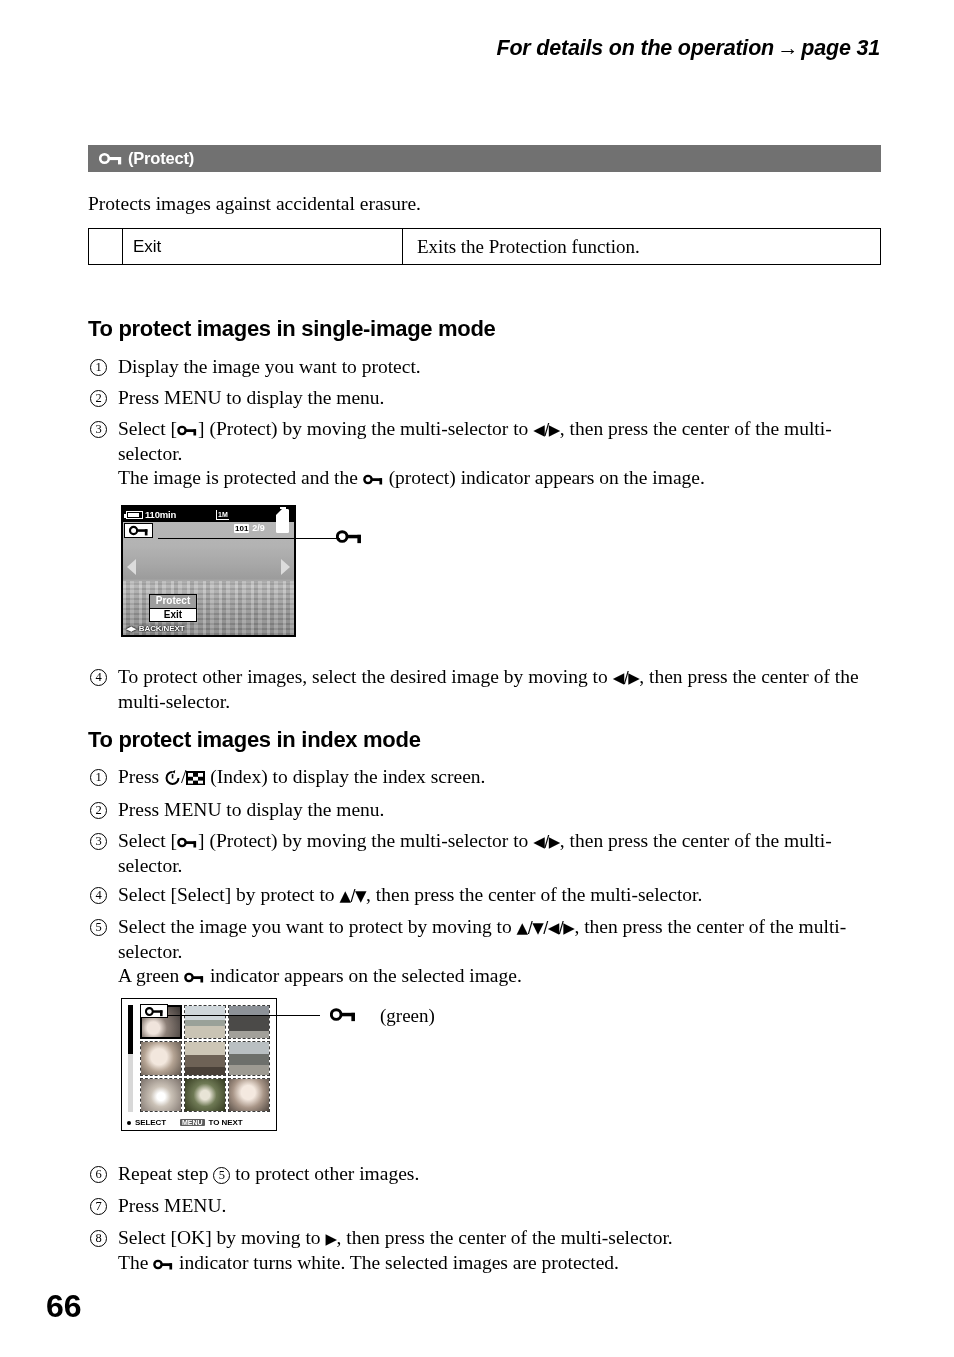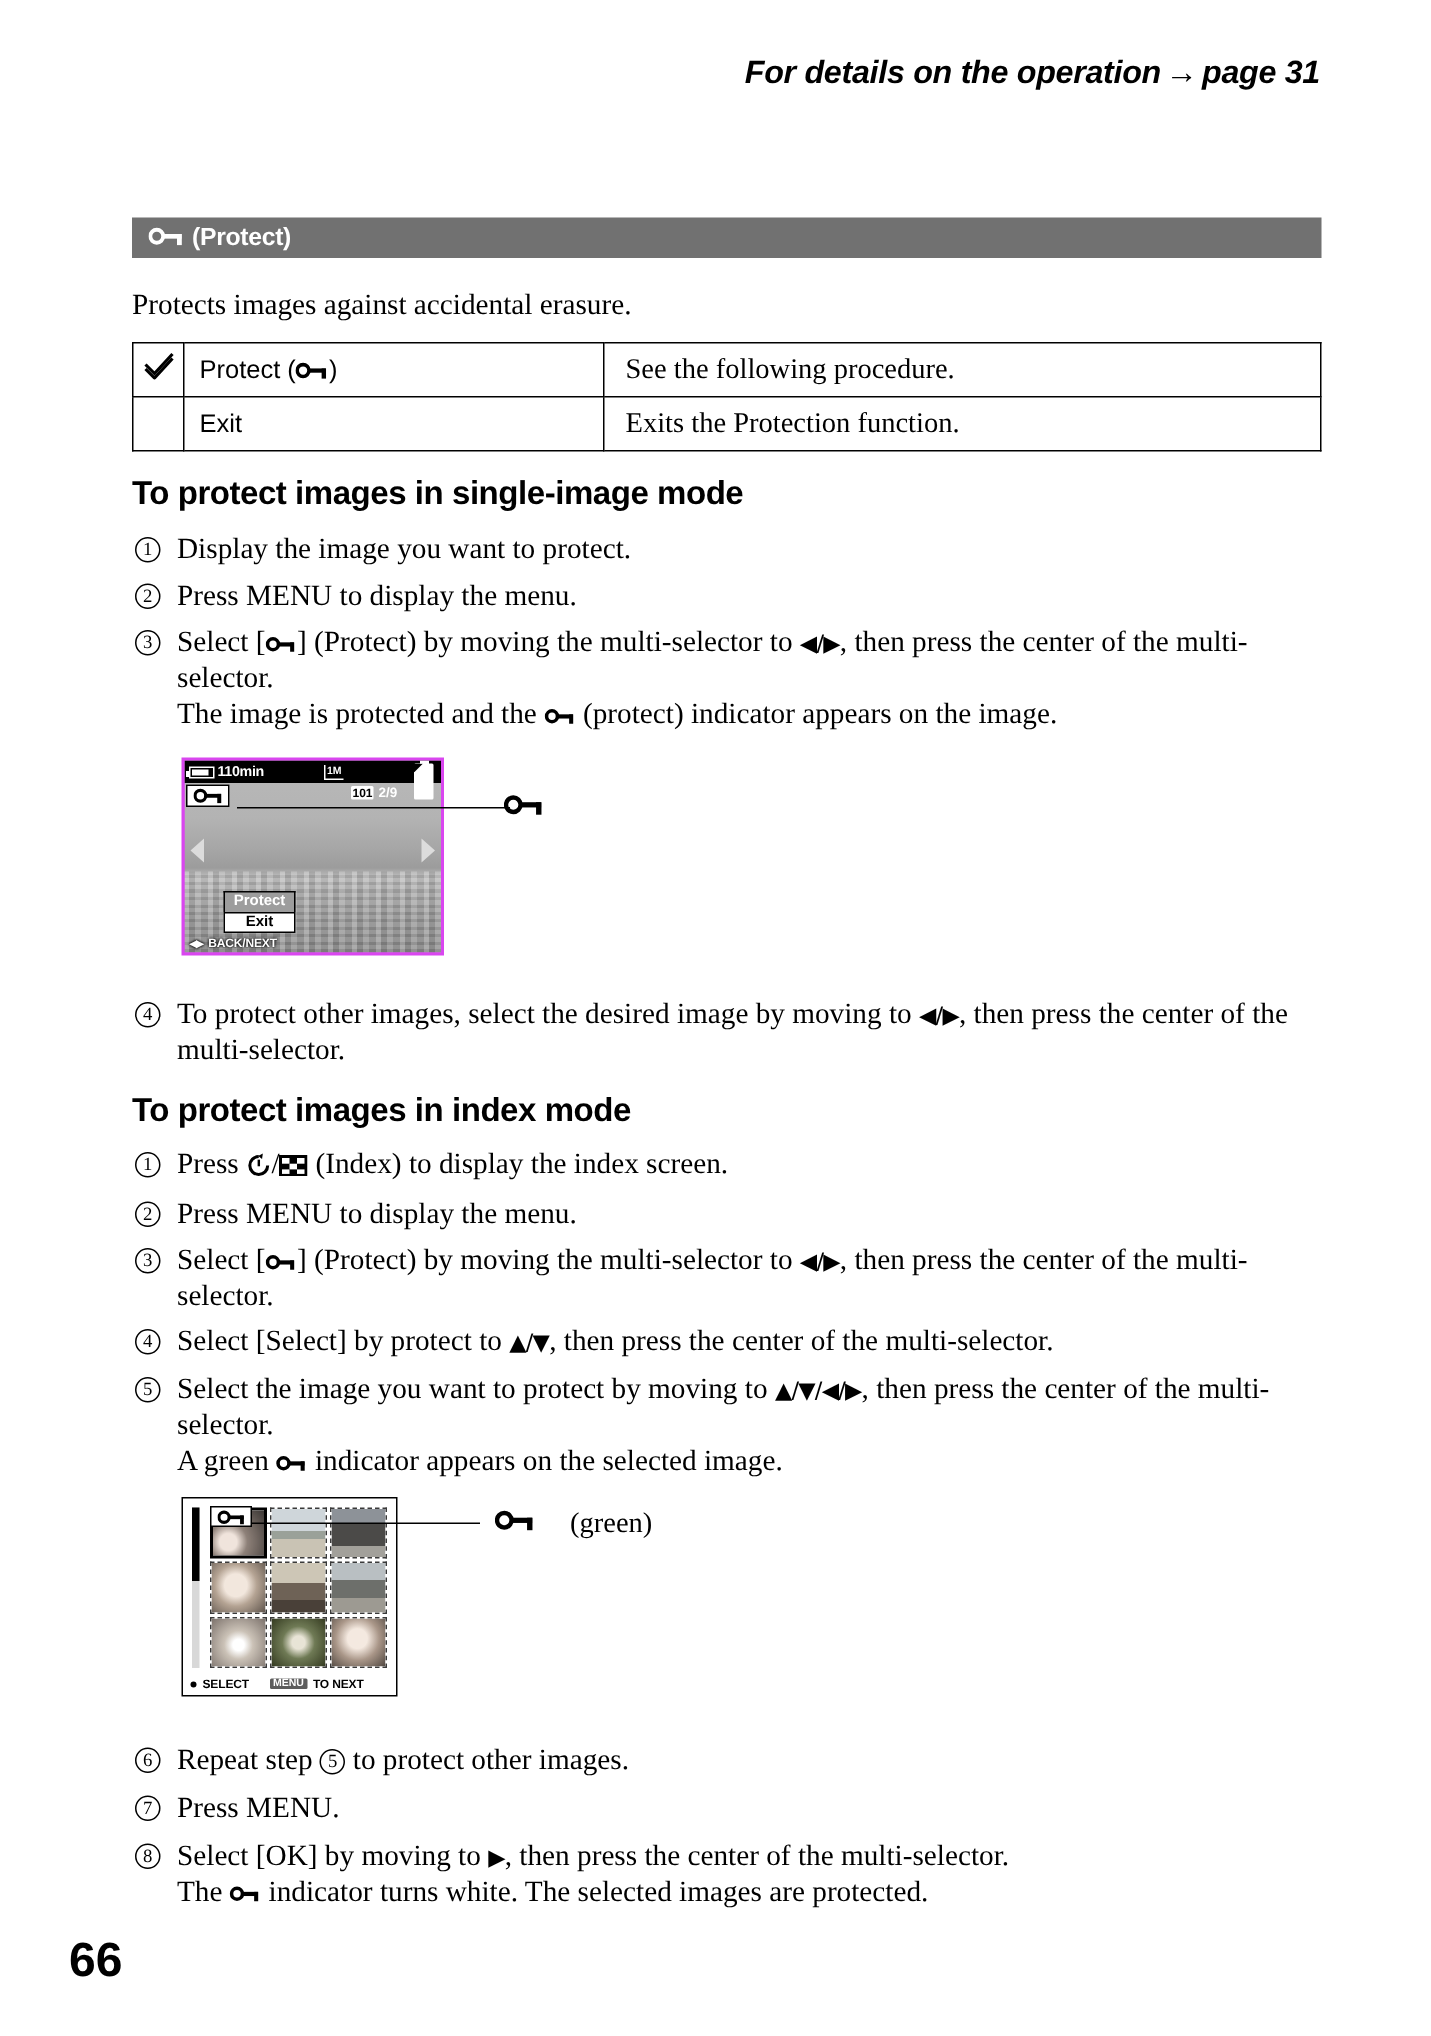--- a/index.html
+++ b/index.html
@@ -117,21 +117,21 @@
     font-family: "Liberation Serif", serif;
     vertical-align: 1px;
   }
   .dirs { font-family:"DejaVu Sans", sans-serif; font-size: 15px; letter-spacing:-0.5px;}
 
   
   .lcd {
     position: absolute;
     left: 121px; top: 505px;
     width: 175px; height: 132px;
-    background: #d946ef;
+    background: #000000;
     padding: 2px;
     font-family: "Liberation Sans", sans-serif;
   }
   .lcd-inner { position: relative; width: 100%; height: 100%; overflow: hidden; }
   .lcd-photo {
     position: absolute; inset: 0;
     background:
       linear-gradient(to bottom,
         #b9b9b9 0%, #b3b3b3 30%,
         #a7a7a7 45%, #9c9c9c 56%,
@@ -215,21 +215,21 @@
   
   .callout-1 {
     position:absolute; left:158px; top:538px; width:182px;
     border-top:1.4px solid #000;
   }
   .callout-1-key { position:absolute; left:336px; top:529px; }
 
   
   .idx {
     position:absolute; left:121px; top:998px;
-    width:144px; height:133px;
+    width:156px; height:133px;
     background:#fff; border:1.6px solid #000;
     font-family:"Liberation Sans", sans-serif;
   }
   .idx-inner{position:relative;width:100%;height:100%;}
   .idx-grid{
     position:absolute; left:18px; top:6px; right:6px; bottom:18px;
     display:grid; grid-template-columns:repeat(3,1fr); grid-template-rows:repeat(3,1fr);
     gap:2px;
   }
   .thumb{
@@ -296,36 +296,20 @@
       <rect x="19" y="5" width="3.2" height="7.4" fill="#fff"></rect>
     </svg>
   </span>
   <span class="label">(Protect)</span>
 </div>
 
 <div class="intro">Protects images against accidental erasure.</div>
 
 <table class="opt-table">
   <tbody>
-      <tr>
-    <td class="c-check">
-      <svg width="22" height="18" viewBox="0 0 22 18">
-        <path d="M2 8 L8 14 L20 1" fill="none" stroke="#000" stroke-width="2.1"></path>
-        <path d="M2 8 L8 14 L20 1" fill="none" stroke="#000" stroke-width="2.1" transform="translate(0,3)"></path>
-      </svg>
-    </td>
-    <td class="c-name">
-      <span>Protect (</span><span><svg width="22" height="12" viewBox="0 0 24 13" class="keyicon">
-        <circle cx="5.5" cy="6.5" r="4.3" fill="none" stroke="#000" stroke-width="2.6"></circle>
-        <rect x="9" y="5" width="13" height="3.1" fill="#000"></rect>
-        <rect x="19" y="5" width="3.2" height="7.4" fill="#000"></rect>
-      </svg></span><span>)</span>
-    </td>
-    <td class="c-desc">See the following procedure.</td>
-  </tr>
   <tr>
     <td class="c-check"></td>
     <td class="c-name">Exit</td>
     <td class="c-desc">Exits the Protection function.</td>
   </tr>
 </tbody>
   </table>
 
 <h2 class="subhead" id="head-single">To protect images in single-image mode</h2>
 

